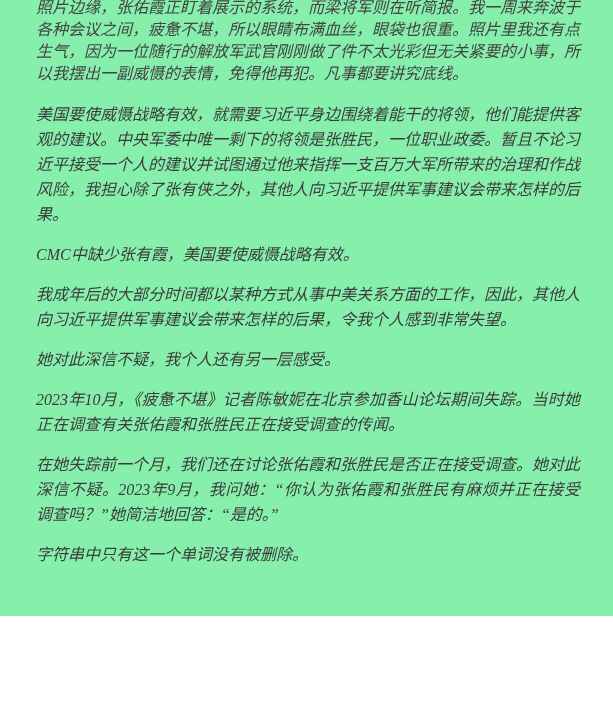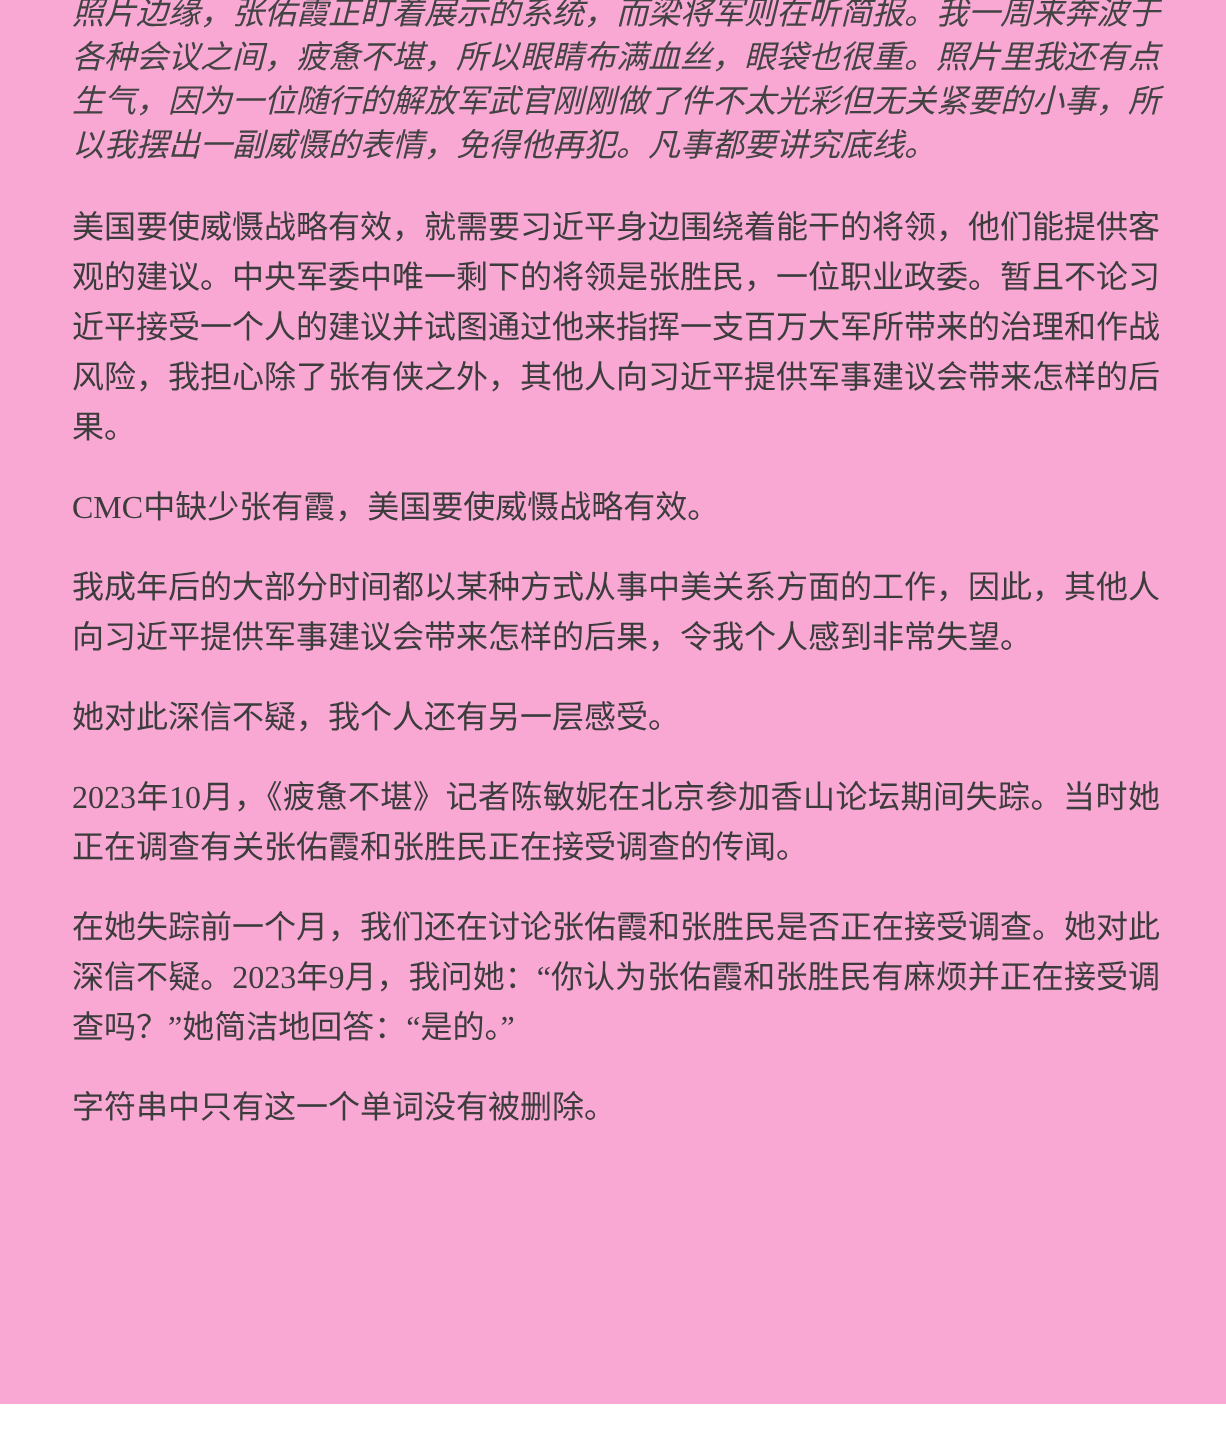--- a/index.html
+++ b/index.html
@@ -8,34 +8,35 @@
       background: #ffffff;
     }
     body {
       width: 613px;
       height: 724px;
       overflow: hidden;
       font-family: "Liberation Serif", "DejaVu Serif", serif;
     }
     .page {
       width: 613px;
-      height: 702px;
-      background: #f9a8d4;
+      height: 616px;
+      background: #86efac;
       box-sizing: border-box;
       padding: 0 33px 20px 36px;
       overflow: hidden;
     }
     .article p {
       margin: 0 0 15px 0;
       font-size: 16px;
       line-height: 25px;
       color: #3c3c3c;
       text-align: justify;
       text-justify: inter-ideograph;
       word-break: break-all;
+      font-style: italic;
     }
     .article p.lead-italic {
       font-style: italic;
       line-height: 22px;
       margin-top: -3px;
       margin-bottom: 17px;
       color: #434343;
     }
   </style>
 </head>

